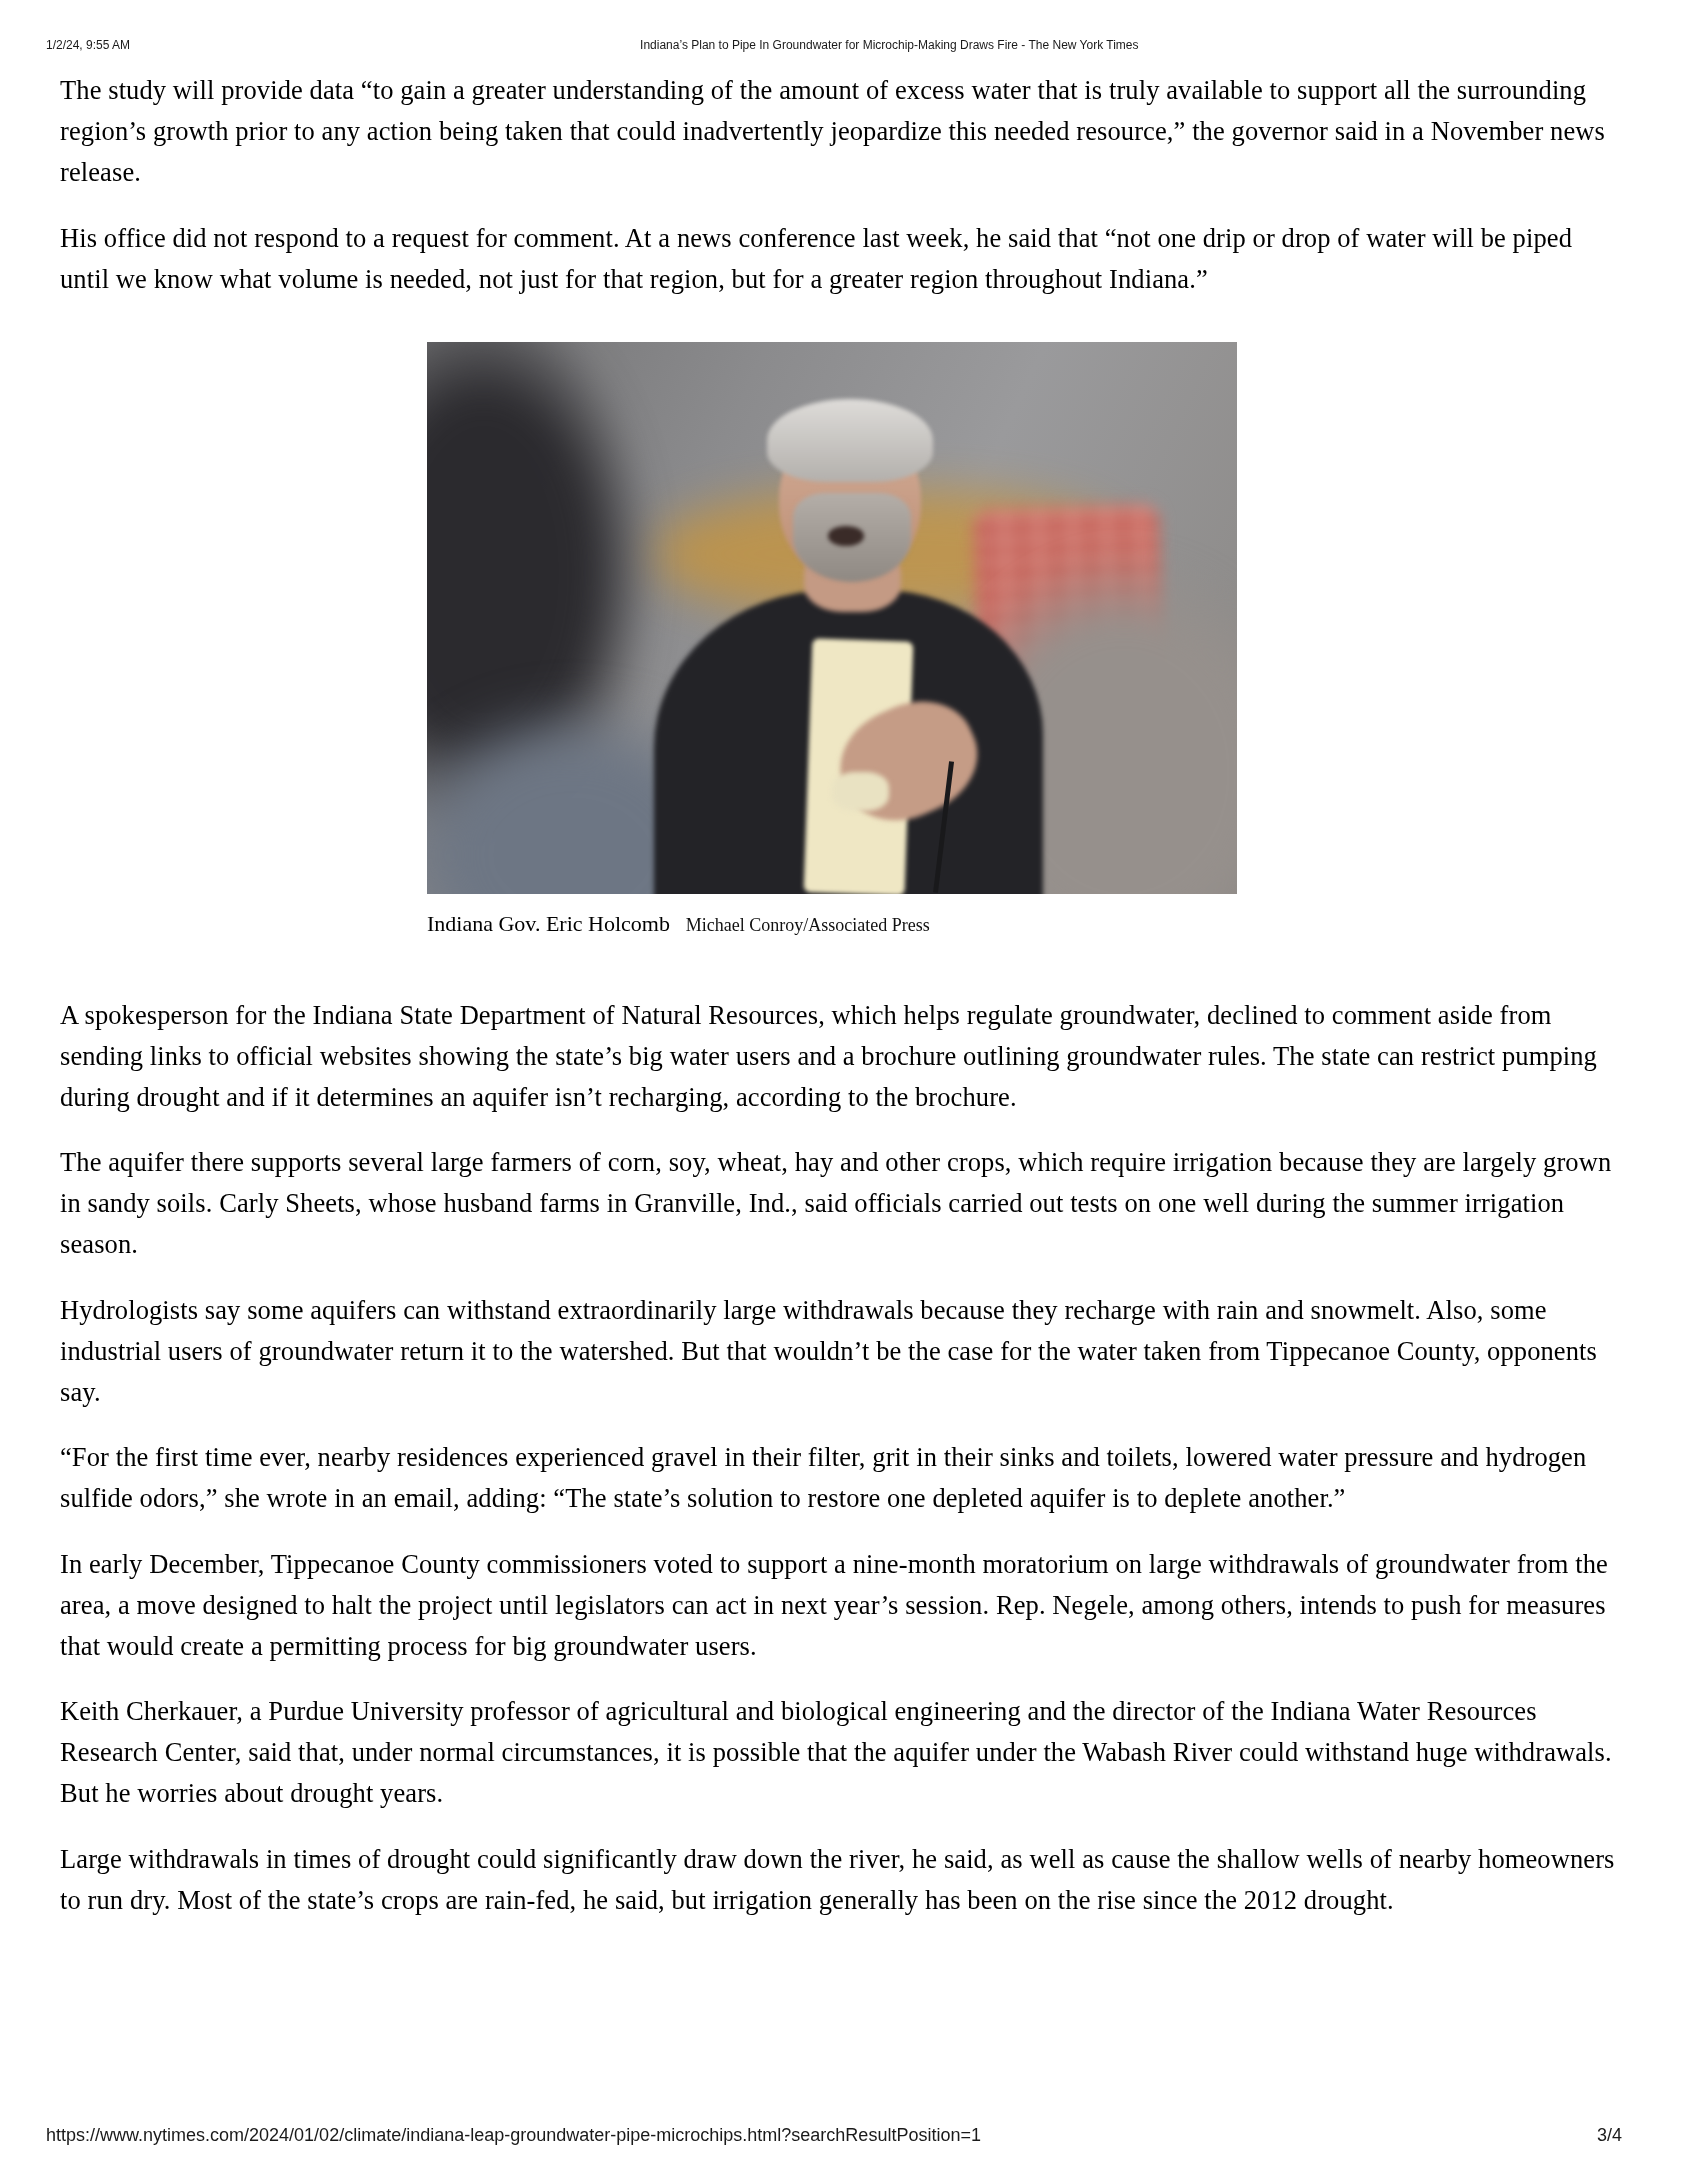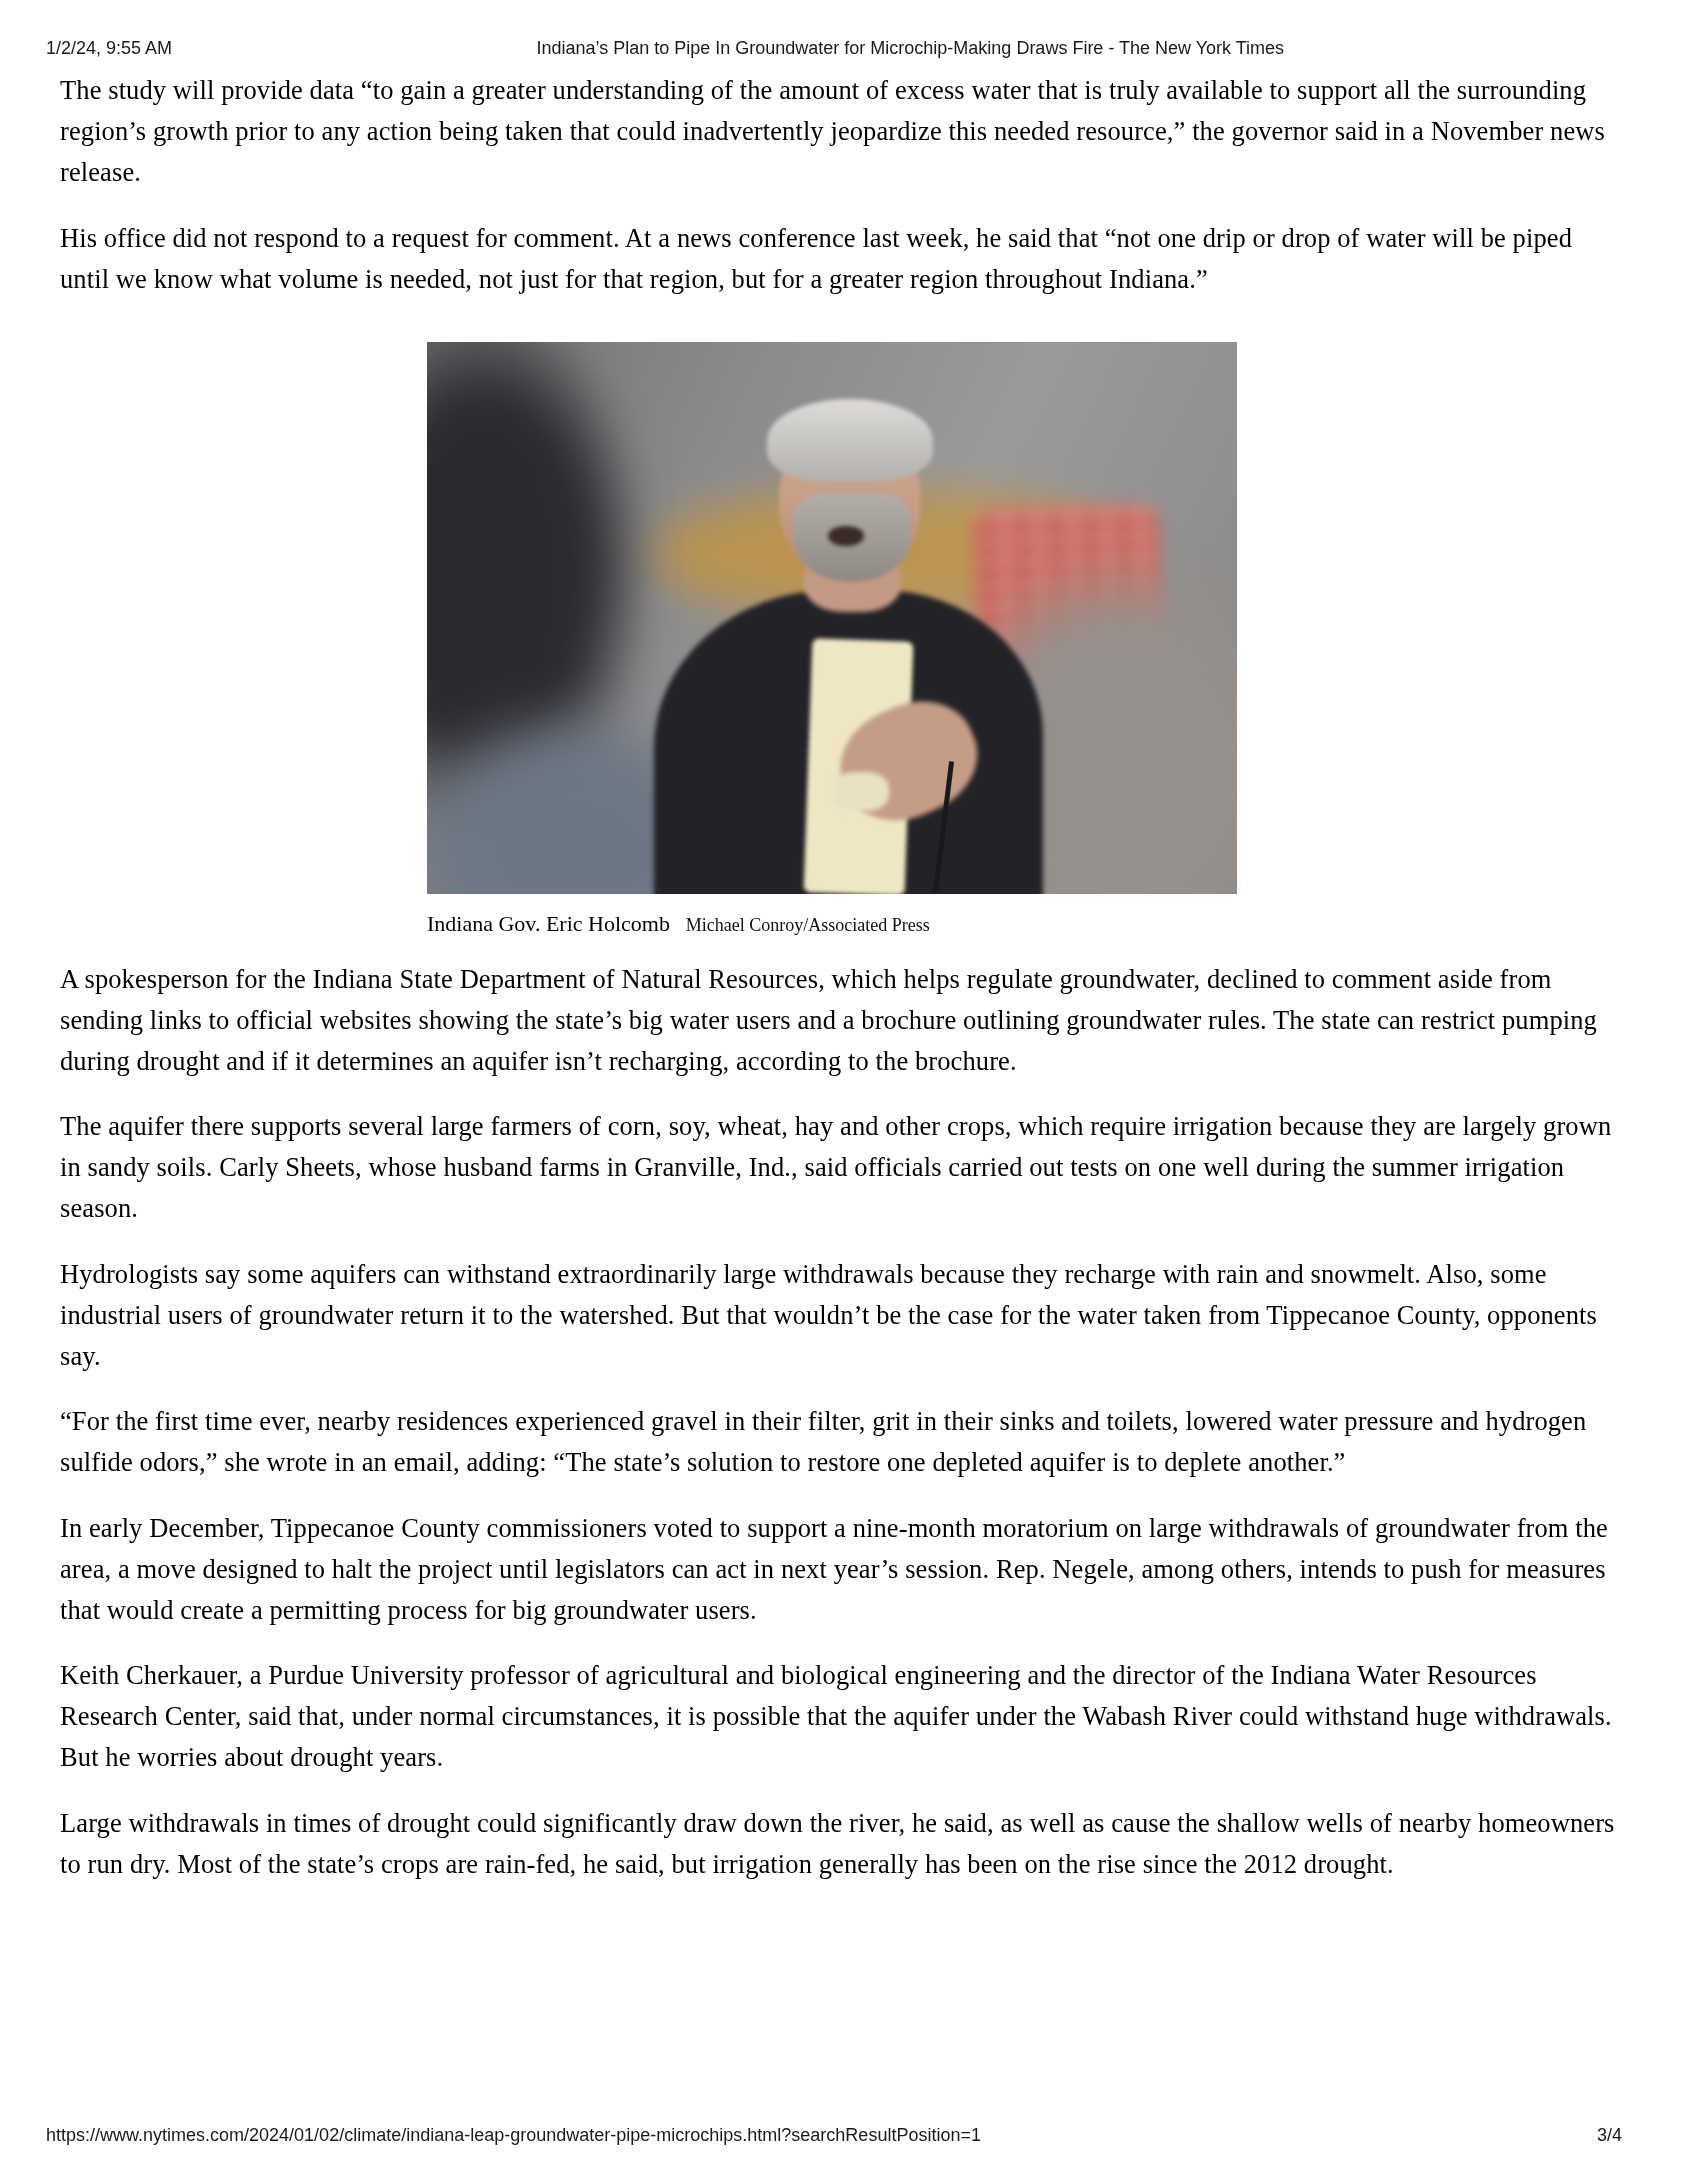--- a/index.html
+++ b/index.html
@@ -14,21 +14,21 @@
     overflow:hidden;
   }
 
   
   .print-header {
     position:absolute;
     top:38px; left:46px; right:65px;
     display:flex;
     align-items:flex-start;
     font-family:"Liberation Sans", sans-serif;
-    font-size:18px;
+    font-size:12px;
     color:#1a1a1a;
     white-space:nowrap;
   }
   .print-header .dt { flex:0 0 auto; }
   .print-header .ttl {
     flex:1 1 auto;
     text-align:center;
     padding-left:26.5px;
     overflow:hidden;
   }
@@ -161,21 +161,21 @@
     font-size:22px;
     color:#000;
     text-align:center;
   }
   figcaption .credit {
     font-size:18px;
     color:#111;
     margin-left:13.2px;
   }
 
-  .after-photo { margin-top:22px; }
+  .after-photo { margin-top:58px; }
 </style>
 </head>
 <body>
 
 <div class="page">
 
   <div class="print-header">
     <span class="dt">1/2/24, 9:55 AM</span>
     <span class="ttl">Indiana’s Plan to Pipe In Groundwater for Microchip-Making Draws Fire - The New York Times</span>
   </div>

